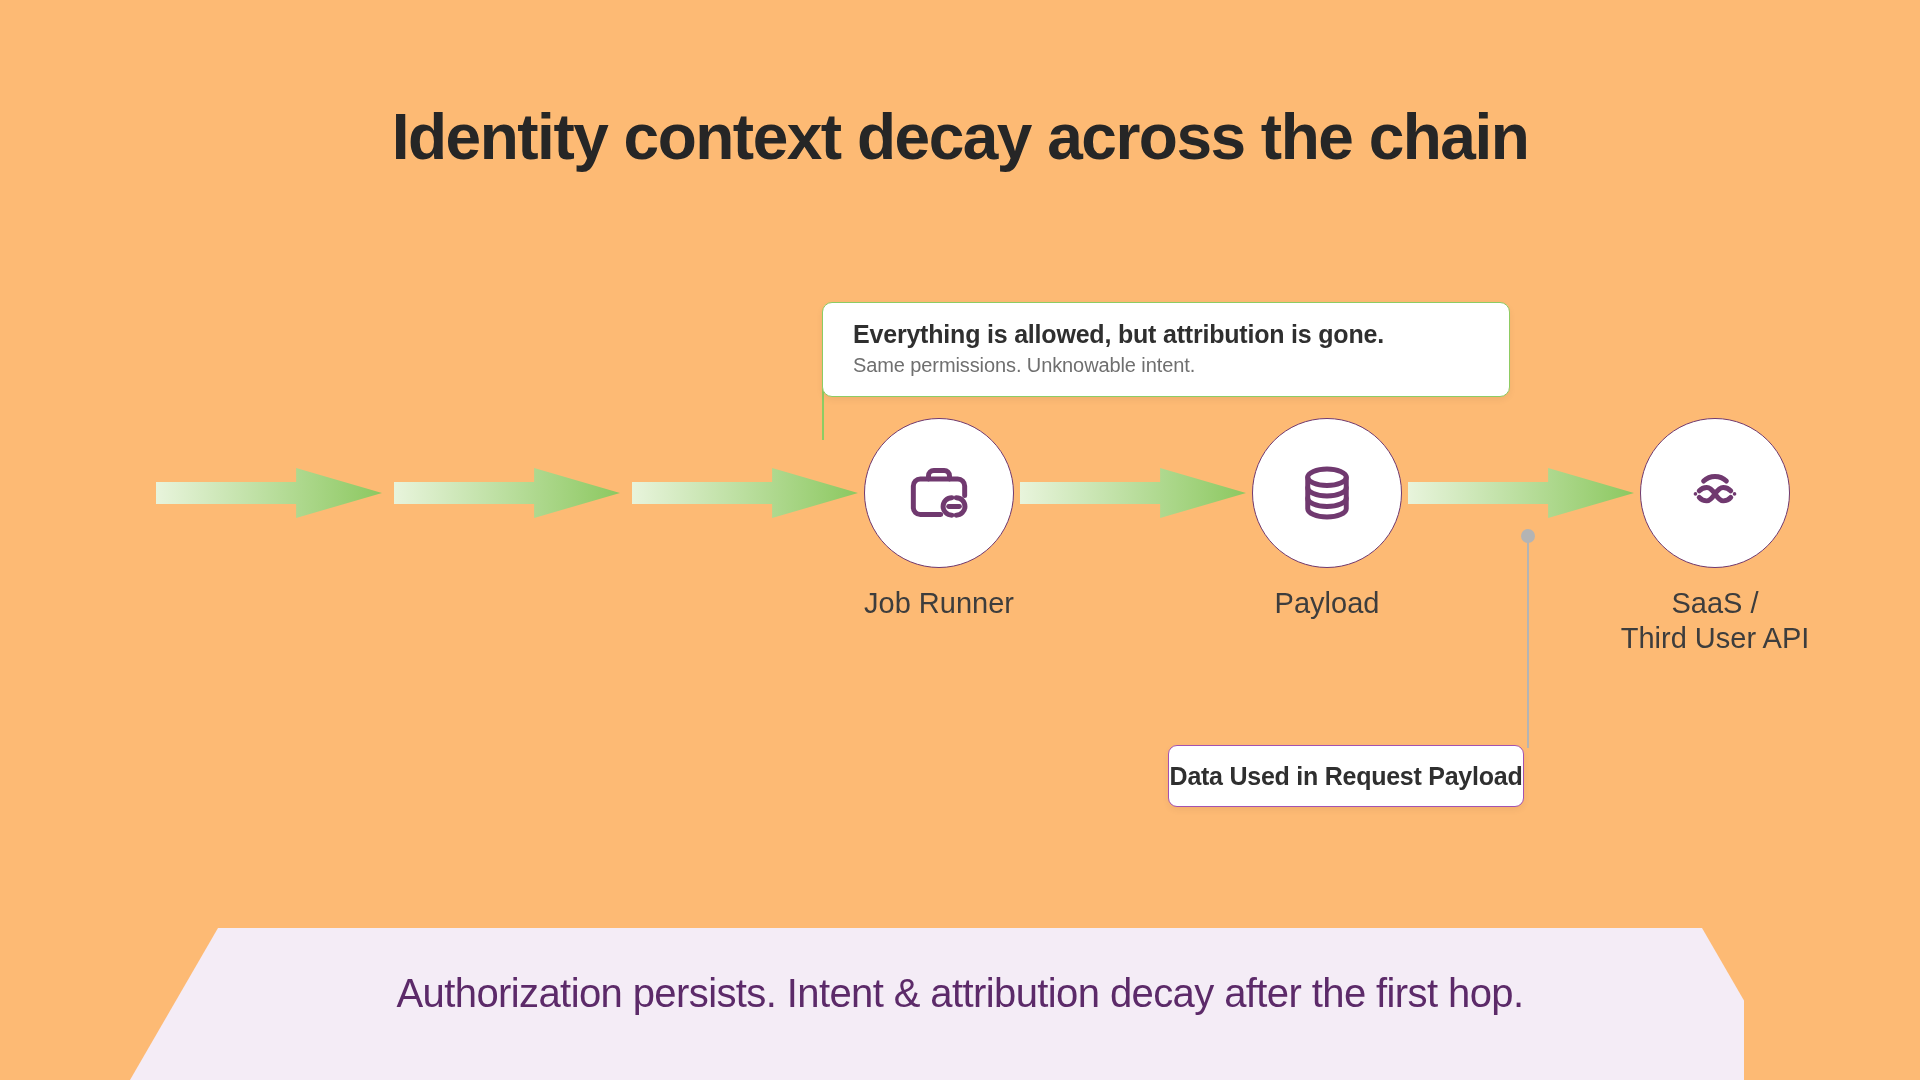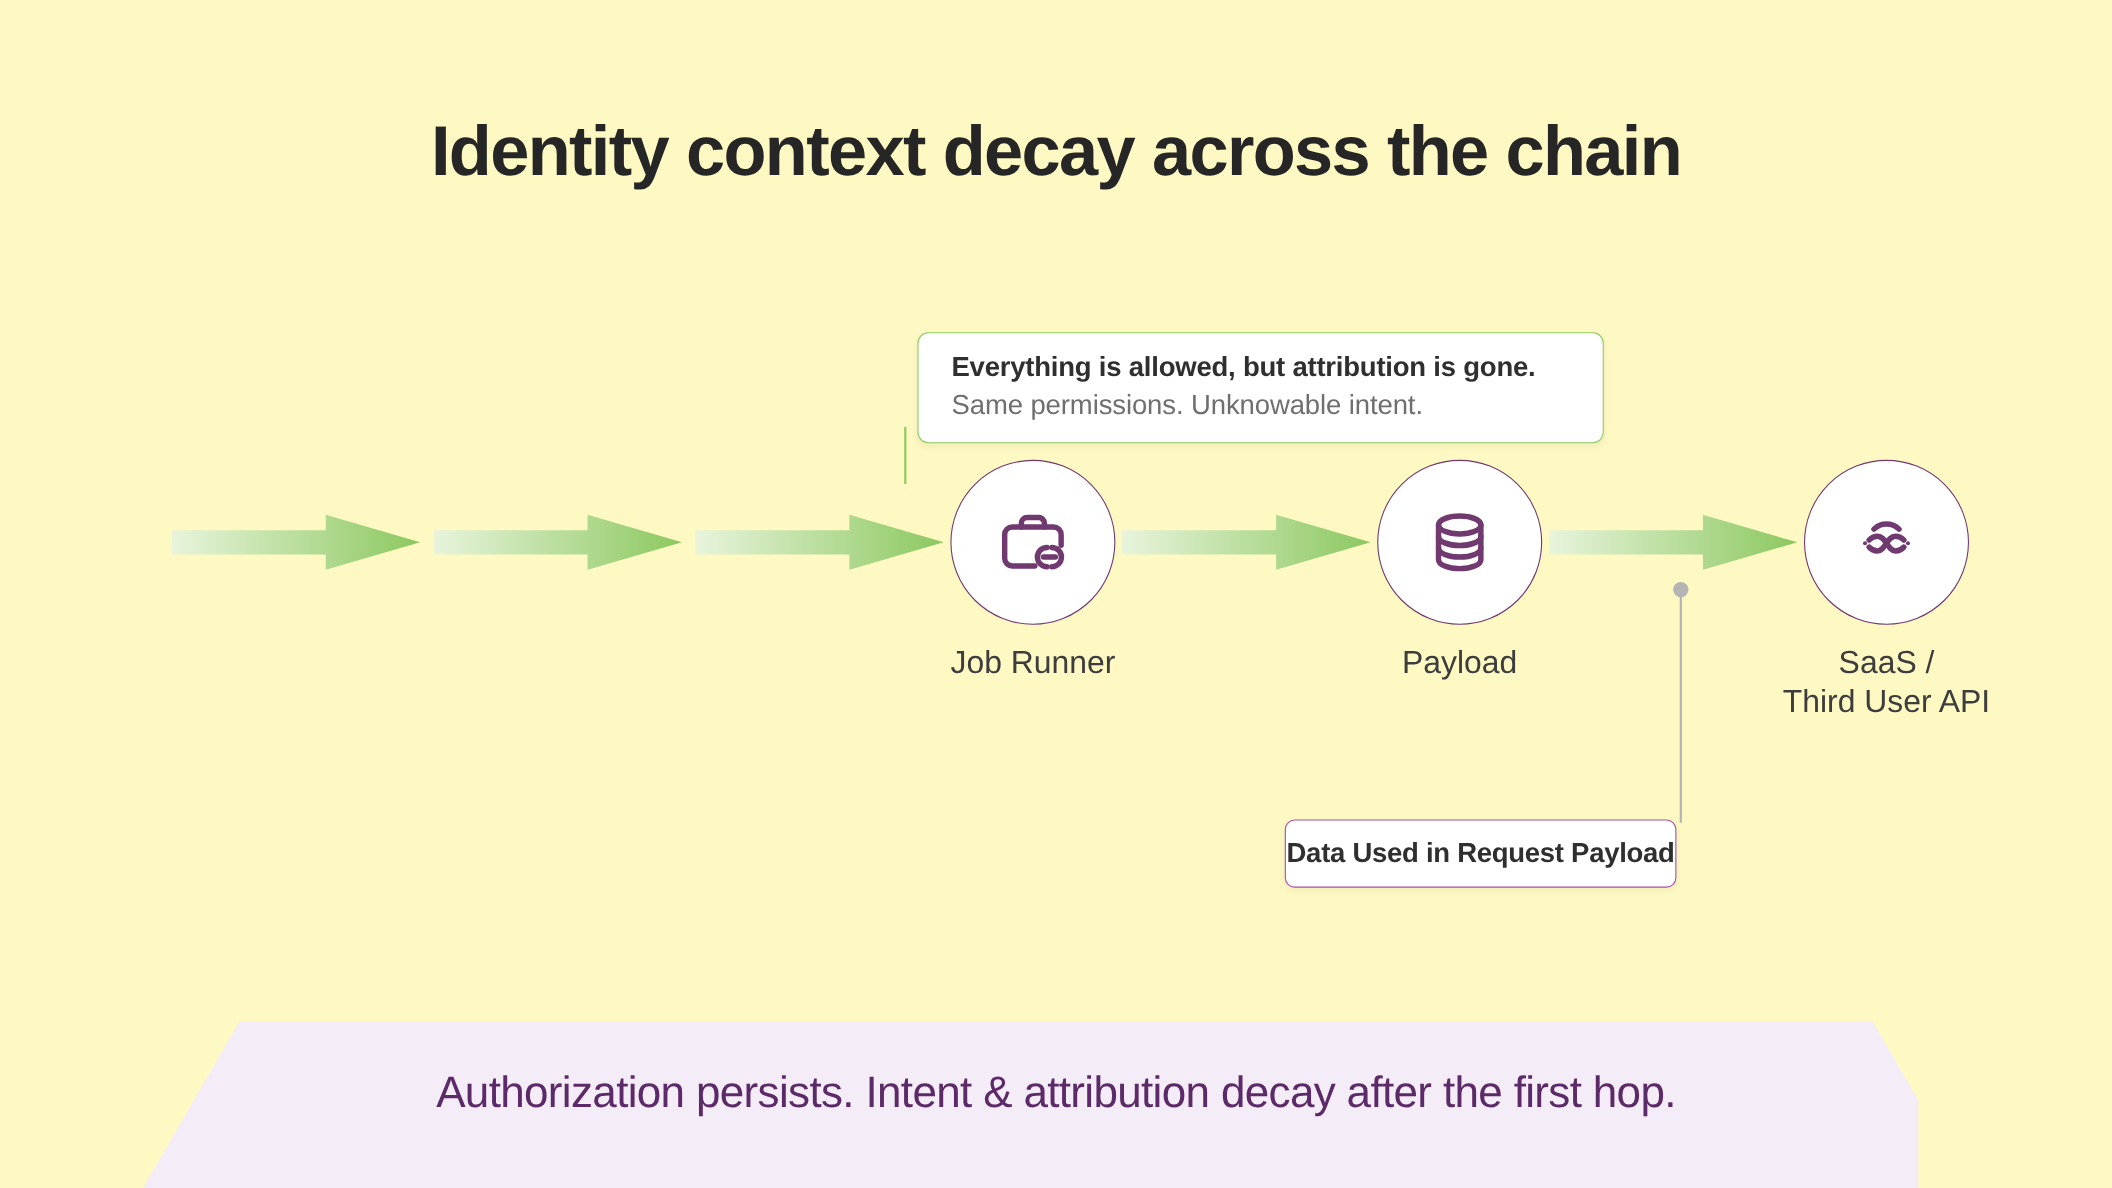--- a/index.html
+++ b/index.html
@@ -9,21 +9,21 @@
     height: 1080px;
     background: #ffffff;
     font-family: "Liberation Sans", sans-serif;
     overflow: hidden;
   }
 
   .canvas {
     position: relative;
     width: 1920px;
     height: 1080px;
-    background: #fef9c3;
+    background: #fdba74;
   }
 
   
   .title {
     position: absolute;
     top: 100px;
     left: 0;
     width: 1920px;
     text-align: center;
     font-size: 64px;
@@ -84,37 +84,36 @@
     position: relative;
     margin: 0 6px;
   }
   .arrow svg { display: block; width: 100%; height: 58px; }
 
   
   .callout-green {
     position: absolute;
     left: 822px;
     top: 302px;
-    width: 624px;
+    width: 688px;
     padding: 17px 26px 19px 30px;
     border: 1.6px solid #8dcc63;
     border-radius: 10px;
     background: #ffffff;
     box-shadow: 0 3px 7px rgba(0,0,0,0.055);
-    margin-left: 12px;
   }
   .callout-green .line1 {
     font-size: 25px;
     font-weight: 700;
     color: #2f2f2f;
     letter-spacing: -0.2px;
     white-space: nowrap;
   }
   .callout-green .line2 {
-    font-size: 25px;
+    font-size: 20px;
     color: #6f6f6f;
     margin-top: 5px;
     letter-spacing: -0.1px;
     white-space: nowrap;
   }
 
   .callout-green-stem {
     position: absolute;
     left: 822px;
     top: 388px;

